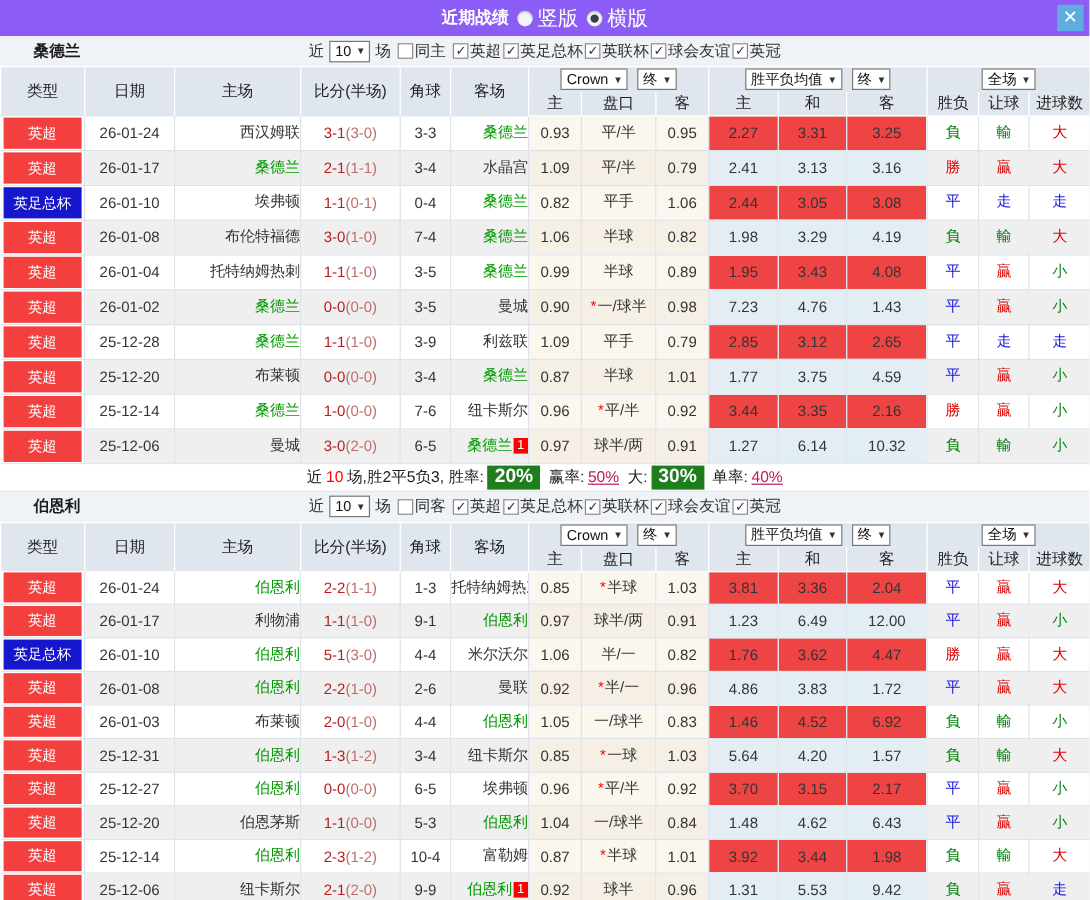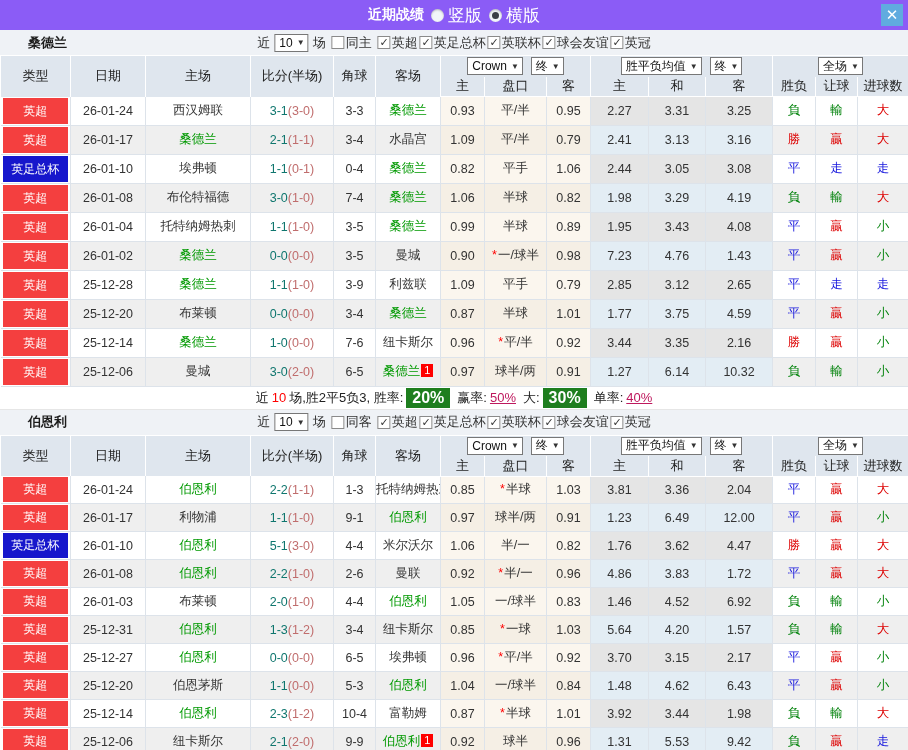--- a/index.html
+++ b/index.html
@@ -41,29 +41,29 @@
   thead tr.subrow th { height:20px; border-top:none; }
   thead th.merged { border-bottom:1px solid #fff; }
   .selgroup { display:flex; align-items:flex-end; justify-content:center; gap:8px; }
   td { border-right:1px solid #dde3ea; border-bottom:1px solid #dde3ea; text-align:center;
     padding:0; color:#333; font-size:12.5px; overflow:hidden; white-space:nowrap; }
   .t1 tbody tr { height:28.5px; }
   .t2 tbody tr { height:27.8px; }
   tbody tr:nth-child(even) td.plain { background:#efefef; }
   td.odds { background:#fbf6ee; }
   tbody tr:nth-child(even) td.odds { background:#f5efe5; }
-  td.avg  { background:#e5e5e5; }
+  td.avg  { background:#ef4444; }
   tbody tr:nth-child(even) td.avg { background:#e3edf4; }
   td.type { padding:1px 2px; background:#fff; }
   .lgbadge { width:100%; height:26px; line-height:26px; color:#fff; font-size:12px; }
   .t2 .lgbadge { height:25px; line-height:25px; }
   .lg-r { background:#f43f3f; } .lg-b { background:#1616cc; }
   .tg { color:#009900; }
-  td.team { cursor:pointer; }
-  .sc { color:#0f766e; } .hf { color:#c06d6d;text-align:center; }
+  td.team { cursor:pointer;text-align:right; }
+  .sc { color:#b91c1c; } .hf { color:#c06d6d;text-align:center; }
   .w { color:#dd0000; } .d { color:#1414dd; } .l { color:#00820a; }
   .star { color:#f00; margin-right:1px; }
   .b1 { display:inline-block; background:#f00; color:#fff; font-size:11px; line-height:13px;
     padding:0 3px; margin-left:1px; vertical-align:1px; }
 
   
   .summary { height:23px; background:#fff; display:flex; align-items:center; justify-content:center;
     font-size:13px; color:#222; gap:3px; border-bottom:1px solid #e6e6e6; }
   .pctb { background:#1e7e1e; color:#fff; padding:1px 6px; font-weight:bold; font-size:16px; }
   .blue { color:#be185d;text-decoration:underline; }

